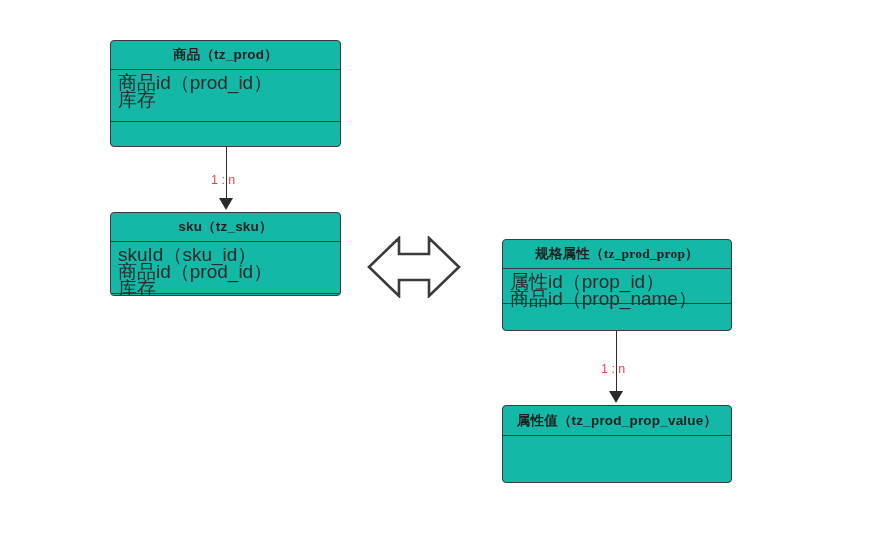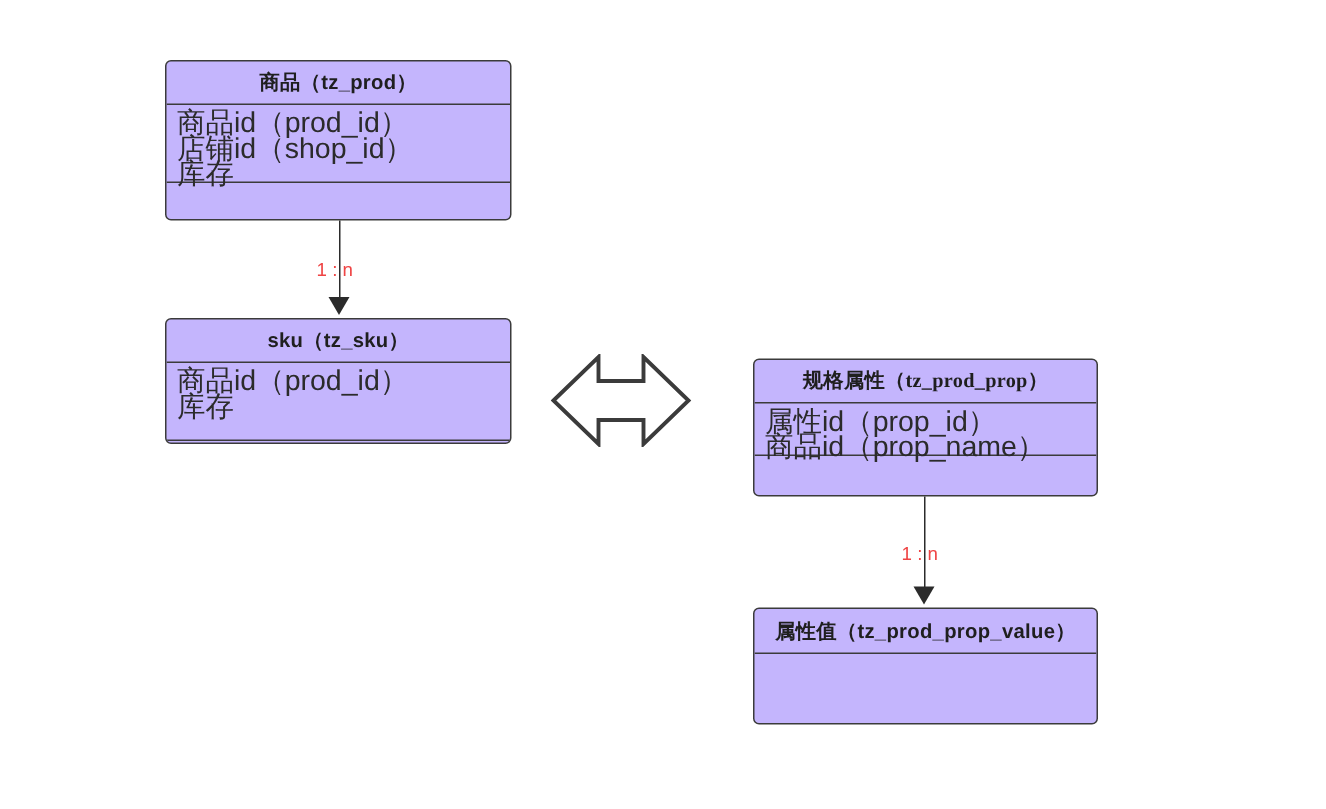--- a/index.html
+++ b/index.html
@@ -18,21 +18,21 @@
     position: relative;
     width: 884px;
     height: 539px;
     background: #ffffff;
   }
 
   
   .entity {
     position: absolute;
     box-sizing: border-box;
-    background: #c4b5fd;
+    background: #14b8a6;
     border: 1.6px solid #3b3b3b;
     border-radius: 4px;
     overflow: hidden;
   }
   .entity-title {
     box-sizing: border-box;
     width: 100%;
     text-align: center;
     font-weight: bold;
     font-size: 13.5px;
@@ -90,33 +90,33 @@
 </style>
 </head>
 <body>
 
 <div id="canvas">
 
   <div class="entity" style="left:110px; top:40px; width:231px; height:107px;">
     <div class="entity-title" style="height:29px;">商品（tz_prod）</div>
     <div class="entity-attrs" style="height:52px;">
       <div class="attr">商品id（prod_id）</div>
-      <div class="attr">店铺id（shop_id）</div>
       <div class="attr">库存</div>
     </div>
     <div class="entity-methods" style="height:23px;"></div>
   </div>
 
   <div class="conn-line" style="left:226px; top:147px; height:53px;"></div>
   <div class="conn-head" style="left:219px; top:198px;"></div>
   <div class="conn-label" style="left:211px; top:174px;">1 : n</div>
 
   <div class="entity" style="left:110px; top:212px; width:231px; height:84px;">
     <div class="entity-title" style="height:29px;">sku（tz_sku）</div>
     <div class="entity-attrs" style="height:52px;">
+      <div class="attr">skuId（sku_id）</div>
       <div class="attr">商品id（prod_id）</div>
       <div class="attr">库存</div>
     </div>
     <div class="entity-methods" style="height:24px;"></div>
   </div>
 
   <div class="double-arrow" style="left:367px; top:236px; width:94px; height:62px;">
     <svg width="94" height="62" viewBox="0 0 94 62" xmlns="http://www.w3.org/2000/svg">
       <polygon points="2,31 32,2 32,18 62,18 62,2 92,31 62,60 62,44 32,44 32,60" fill="#ffffff" stroke="#3b3b3b" stroke-width="2.6" stroke-linejoin="miter"></polygon>
     </svg>

